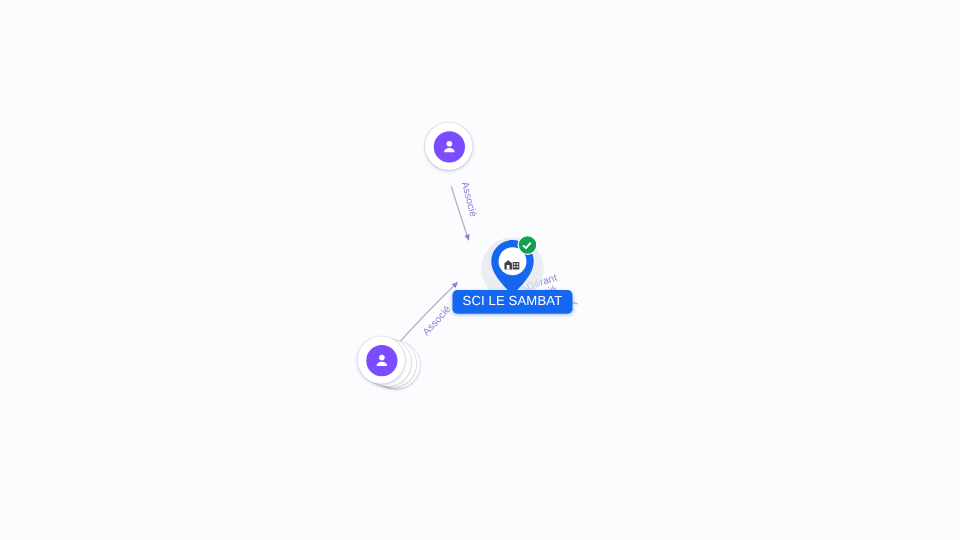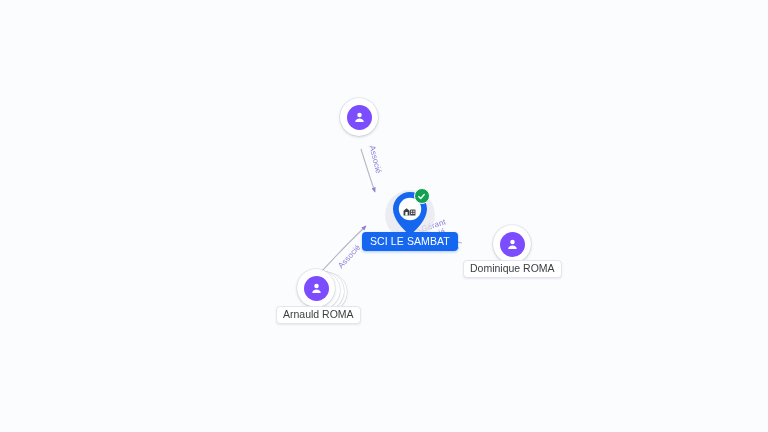--- a/index.html
+++ b/index.html
@@ -198,49 +198,35 @@
         <div class="avatar-disc">
           <svg width="15" height="15" viewBox="0 0 24 24" fill="#ffffff">
             <circle cx="12" cy="8" r="3.6"></circle>
             <path d="M5.2 19c0-3.6 3.1-5.6 6.8-5.6s6.8 2 6.8 5.6z"></path>
           </svg>
         </div>
       </div>
     </div>
   </div>
 
-  <div class="node" style="left:463px; top:225px;">
-    <div class="avatar-shell">
-      <div class="avatar-card">
-        <div class="avatar-disc">
-          <svg width="15" height="15" viewBox="0 0 24 24" fill="#ffffff">
-            <circle cx="12" cy="8" r="3.6"></circle>
-            <path d="M5.2 19c0-3.6 3.1-5.6 6.8-5.6s6.8 2 6.8 5.6z"></path>
-          </svg>
-        </div>
-      </div>
-    </div>
-    <div class="node-label">Dominique ROMA</div>
-  </div>
 
   <div class="node" style="left:286px; top:269px;">
     <div class="avatar-shell" style="width:52px;">
       <div class="avatar-stack stack-3"></div>
       <div class="avatar-stack stack-2"></div>
       <div class="avatar-stack stack-1"></div>
       <div class="avatar-card">
         <div class="avatar-disc">
           <svg width="15" height="15" viewBox="0 0 24 24" fill="#ffffff">
             <circle cx="12" cy="8" r="3.6"></circle>
             <path d="M5.2 19c0-3.6 3.1-5.6 6.8-5.6s6.8 2 6.8 5.6z"></path>
           </svg>
         </div>
       </div>
     </div>
-    <div class="node-label" style="margin-top:-1px; margin-left:-10px;">Arnauld ROMA</div>
   </div>
 
   <div id="company-node" style="left:362px; top:188px;">
     <div class="pin-halo"></div>
     <div class="pin-shell">
       <svg class="pin-svg" width="44" height="52" viewBox="0 0 44 52">
         <path d="M22 4
                  C 12.6 4, 5 11.6, 5 21
                  C 5 31.5, 15 40.5, 22 48
                  C 29 40.5, 39 31.5, 39 21

